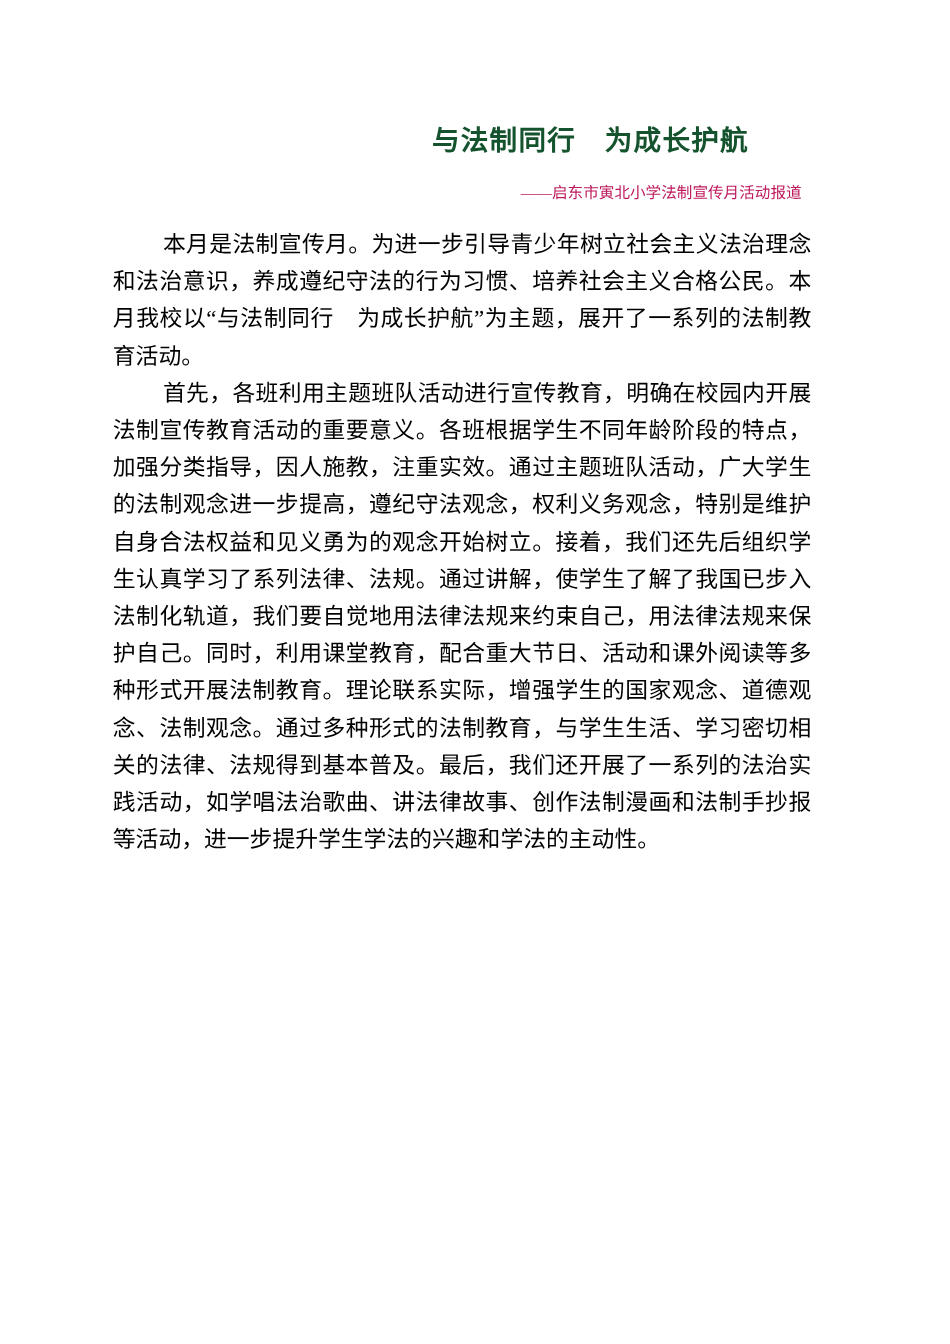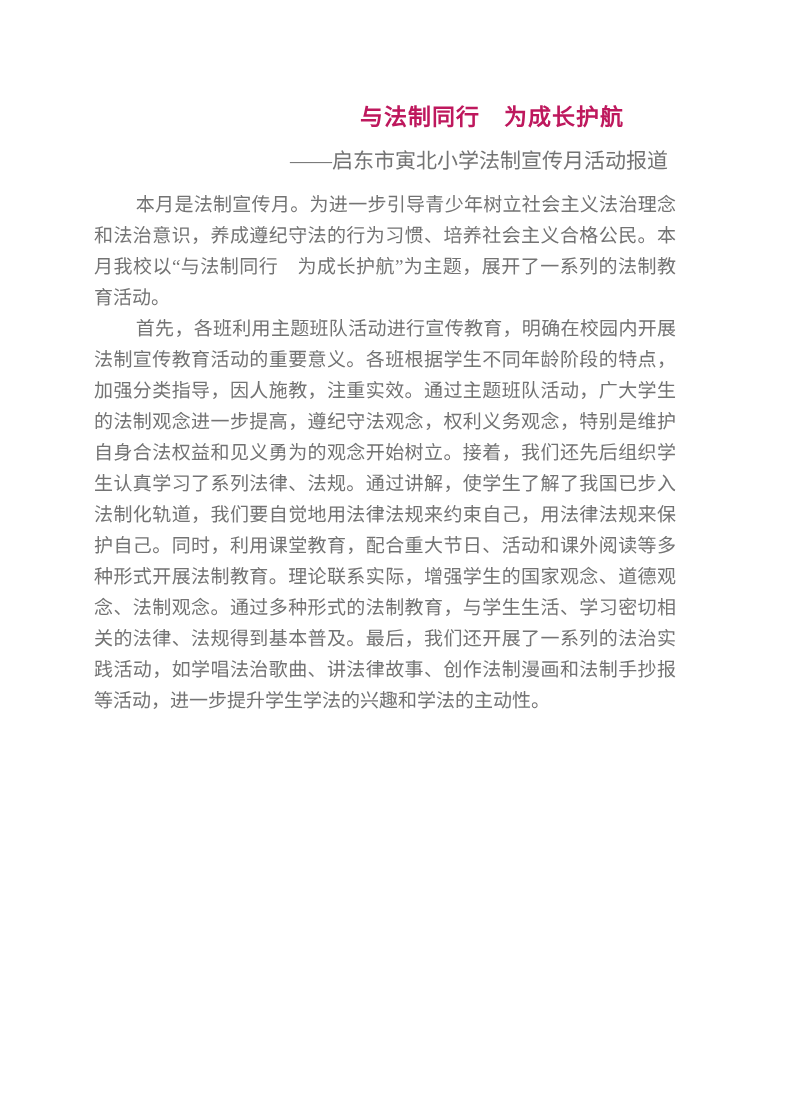--- a/index.html
+++ b/index.html
@@ -21,39 +21,39 @@
     left: 94px;
     top: 0;
     width: 582px;
   }
   .doc-title {
     margin: 104px 0 0 0;
     padding-left: 266px;
     font-size: 23px;
     line-height: 28px;
     font-weight: 700;
-    color: #be185d;
+    color: #14532d;
     white-space: nowrap;
     letter-spacing: 1px;
   }
   .doc-subtitle {
     margin-top: 17px;
     padding-right: 8px;
-    font-size: 21px;
+    font-size: 13px;
     line-height: 24px;
     text-align: right;
-    color: #737373;
+    color: #be185d;
   }
   .body-para {
     margin: 0;
     font-size: 19px;
     line-height: 31px;
     text-align: justify;
     word-break: break-all;
-    color: #737373;
+    color: #000000;
   }
   .body-para.first {
     margin-top: 16px;
   }
   .body-para.indent {
     text-indent: 2.2em;
   }
   .body-para.loose {
     margin-top: 22px;
     line-height: 43px;

